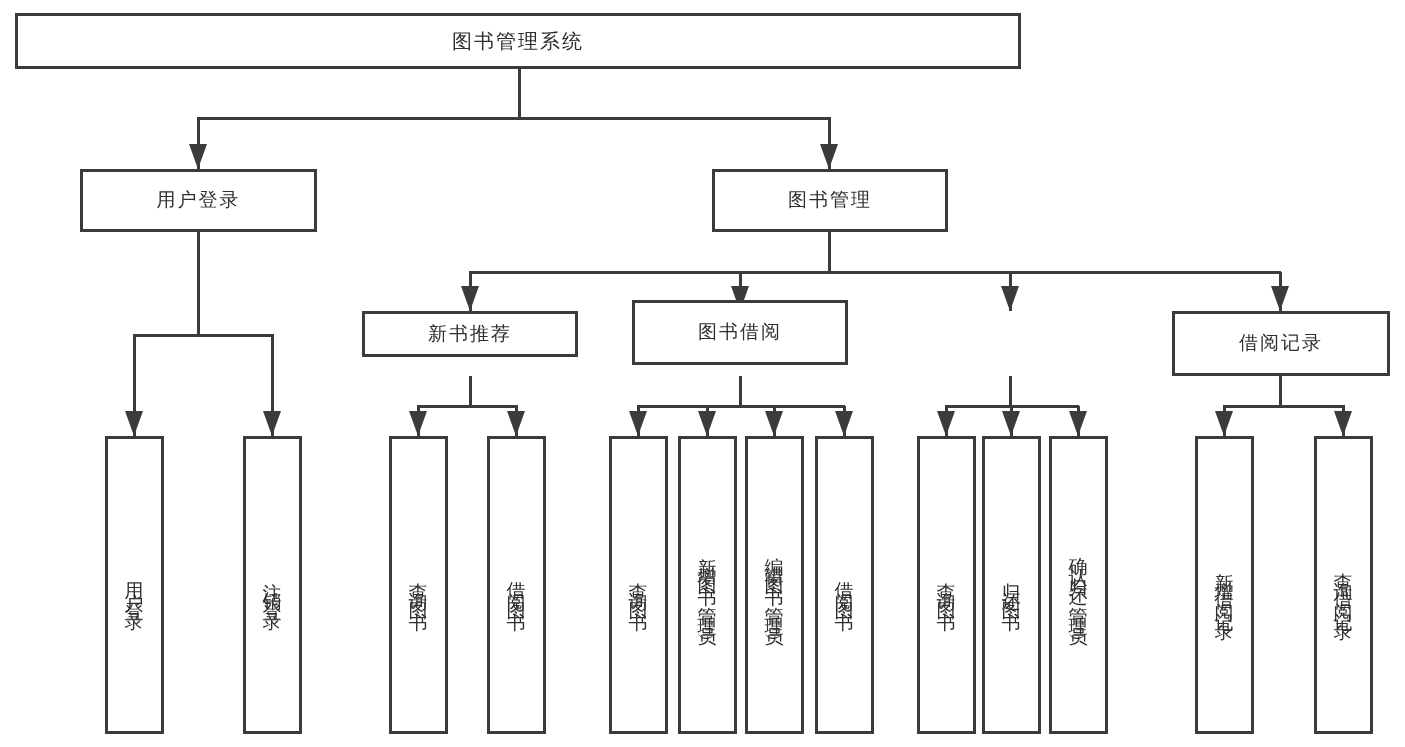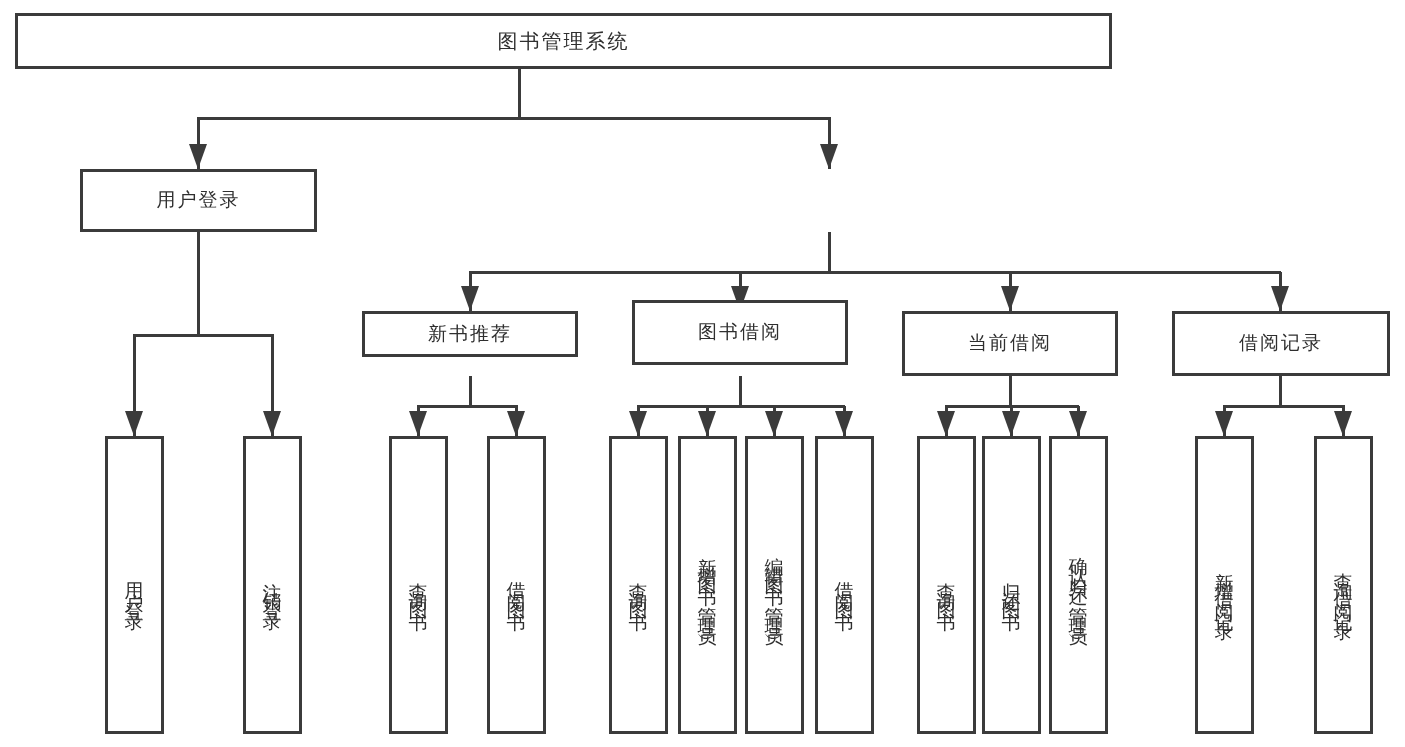--- a/index.html
+++ b/index.html
@@ -68,30 +68,31 @@
     color:var(--watermark);
     z-index:10;
     white-space:nowrap;
   }
 </style>
 </head>
 <body>
 
 <div class="canvas">
 
-  <div class="node h-node root-node" style="left:15px;top:13px;width:1097px;height:56px;">图书管理系统</div>
+  <div class="node h-node root-node" style="left:15px;top:13px;width:1006px;height:56px;">图书管理系统</div>
 
   <div class="line" style="left:518px;top:69px;width:3px;height:50px;"></div>
   <div class="line" style="left:197px;top:117px;width:634px;height:3px;"></div>
   <div class="line" style="left:197px;top:118px;width:3px;height:51px;"></div>
   <div class="arrow" style="left:189px;top:144px;"></div>
   <div class="line" style="left:828px;top:118px;width:3px;height:51px;"></div>
   <div class="arrow" style="left:820px;top:144px;"></div>
 
   <div class="node h-node" style="left:80px;top:169px;width:237px;height:63px;">用户登录</div>
+  <div class="node h-node" style="left:712px;top:169px;width:236px;height:63px;">图书管理</div>
 
   <div class="line" style="left:197px;top:232px;width:3px;height:104px;"></div>
   <div class="line" style="left:133px;top:334px;width:141px;height:3px;"></div>
   <div class="line" style="left:133px;top:335px;width:3px;height:101px;"></div>
   <div class="arrow" style="left:125px;top:411px;"></div>
   <div class="line" style="left:271px;top:335px;width:3px;height:101px;"></div>
   <div class="arrow" style="left:263px;top:411px;"></div>
 
   <div class="line" style="left:828px;top:232px;width:3px;height:41px;"></div>
   <div class="line" style="left:469px;top:271px;width:812px;height:3px;"></div>
@@ -99,21 +100,20 @@
   <div class="arrow" style="left:461px;top:286px;"></div>
   <div class="line" style="left:739px;top:272px;width:3px;height:39px;"></div>
   <div class="arrow" style="left:731px;top:286px;"></div>
   <div class="line" style="left:1009px;top:272px;width:3px;height:39px;"></div>
   <div class="arrow" style="left:1001px;top:286px;"></div>
   <div class="line" style="left:1279px;top:272px;width:3px;height:39px;"></div>
   <div class="arrow" style="left:1271px;top:286px;"></div>
 
   <div class="node h-node" style="left:362px;top:311px;width:216px;height:46px;">新书推荐</div>
   <div class="node h-node" style="left:632px;top:300px;width:216px;height:65px;">图书借阅</div>
-  <div class="node h-node" style="left:902px;top:311px;width:216px;height:65px;">当前借阅</div>
   <div class="node h-node" style="left:1172px;top:311px;width:218px;height:65px;font-family:Liberation Serif, serif;">借阅记录</div>
 
   <div class="line" style="left:469px;top:376px;width:3px;height:31px;"></div>
   <div class="line" style="left:417px;top:405px;width:101px;height:3px;"></div>
   <div class="line" style="left:417px;top:406px;width:3px;height:30px;"></div>
   <div class="arrow" style="left:409px;top:411px;"></div>
   <div class="line" style="left:515px;top:406px;width:3px;height:30px;"></div>
   <div class="arrow" style="left:507px;top:411px;"></div>
 
   <div class="line" style="left:739px;top:376px;width:3px;height:31px;"></div>

